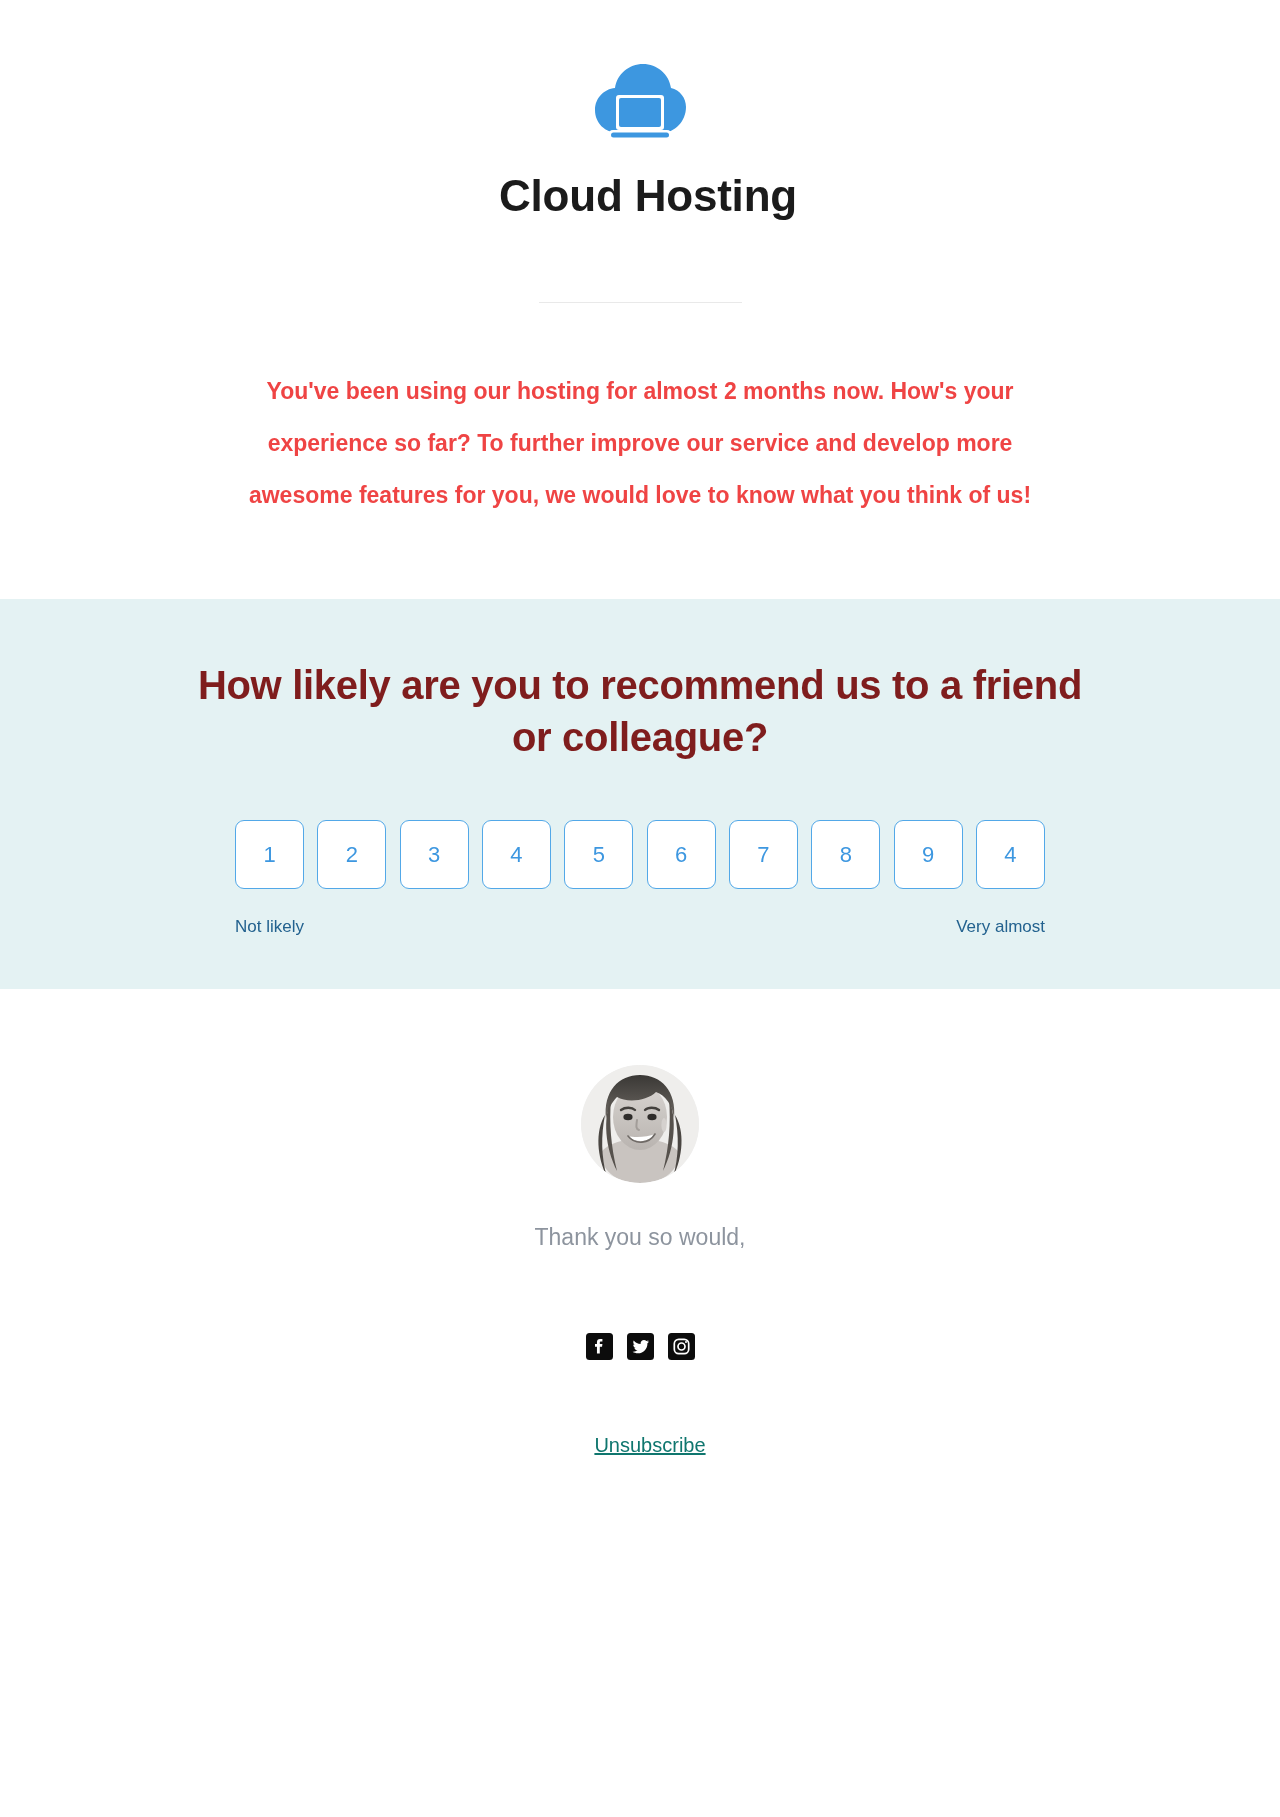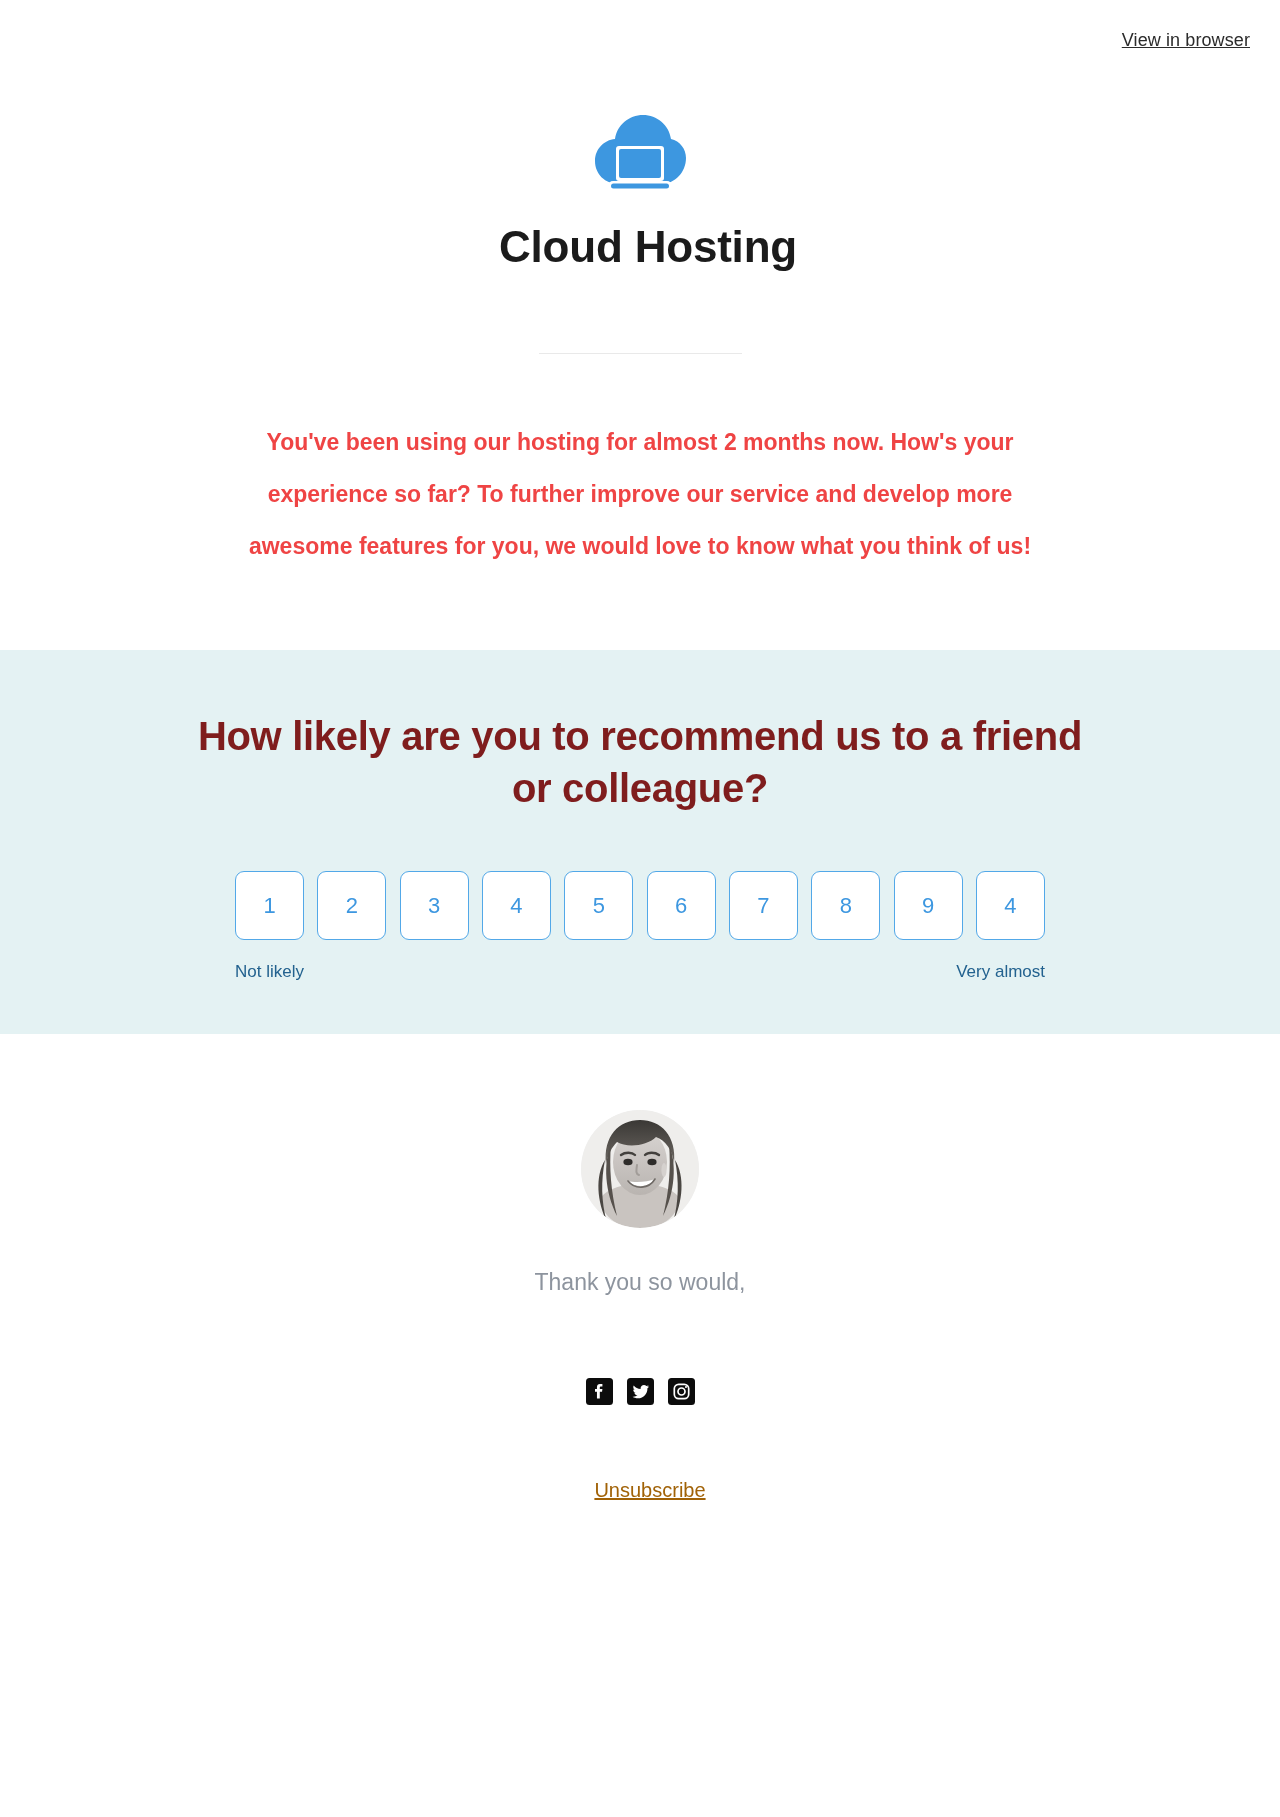--- a/index.html
+++ b/index.html
@@ -108,21 +108,21 @@
     border-radius: 9px;
     color: #3d97e0;
     font-size: 22px;
     line-height: 67px;
     text-align: center;
     text-decoration: none;
     display: block;
     cursor: pointer;
   }
   .rating-labels {
-    margin: 22px auto 0 auto;
+    margin: 28px auto 0 auto;
     width: 810px;
     display: flex;
     justify-content: space-between;
     font-size: 17px;
     color: #23628f;
     text-align: center;
   }
 
   
   .signature {
@@ -165,33 +165,30 @@
   }
 
   
   .footer {
     text-align: center;
     padding-top: 74px;
     padding-bottom: 80px;
   }
   .footer a {
     font-size: 20px;
-    color: #a16207;
+    color: #0f766e;
     text-decoration: underline;
     margin-left: 20px;
   }
 </style>
 </head>
 <body>
 
 <div class="page">
 
-  <div class="preheader">
-    <a href="#">View in browser</a>
-  </div>
 
   <div class="header">
     <span class="logo-wrap">
       <svg width="92" height="78" viewBox="0 0 92 78" xmlns="http://www.w3.org/2000/svg">
         <path d="M25 71 C11 71 1 61 1 48 C1 36 10 27 21 26 C23 12 35 2 49 2 C63 2 75 12 77 26 C86 28 92 36 92 45 C92 59 81 71 67 71 Z" fill="#3d97e0"></path>
         <rect x="22" y="33" width="48" height="35" rx="3" fill="#ffffff"></rect>
         <rect x="25" y="36" width="42" height="29" rx="2" fill="#3d97e0"></rect>
         <rect x="14" y="68" width="64" height="10" rx="5" fill="#ffffff"></rect>
         <rect x="17" y="70.5" width="58" height="5" rx="2.5" fill="#3d97e0"></rect>
       </svg>

